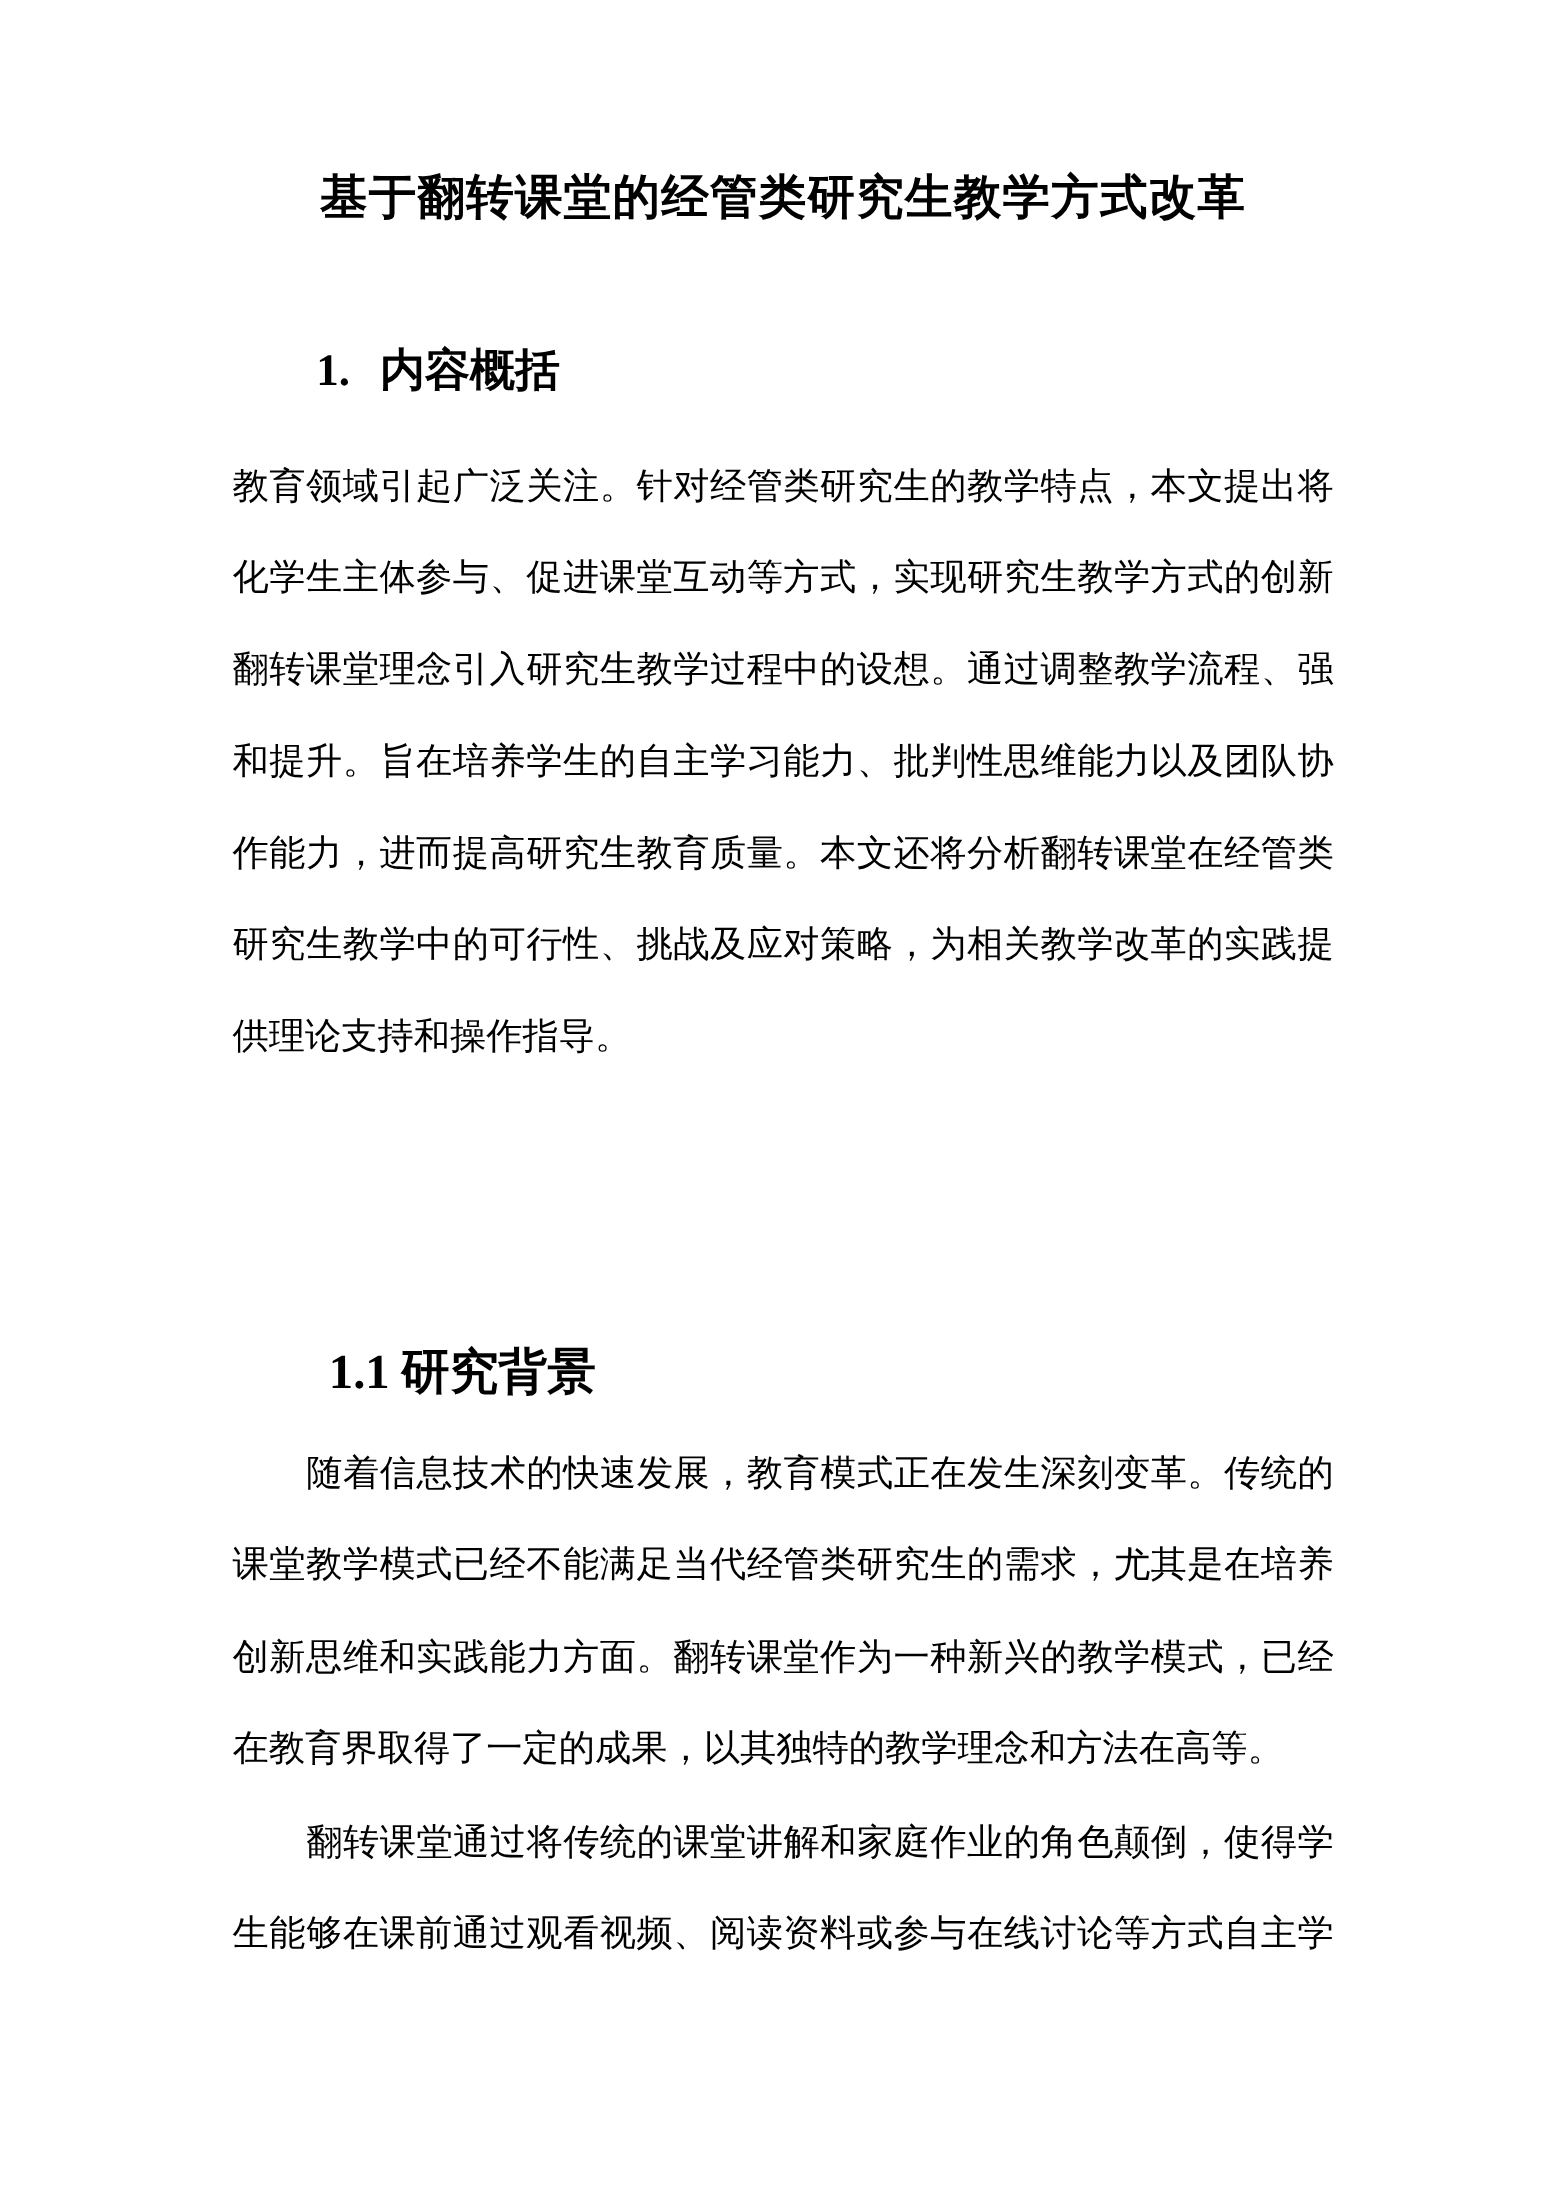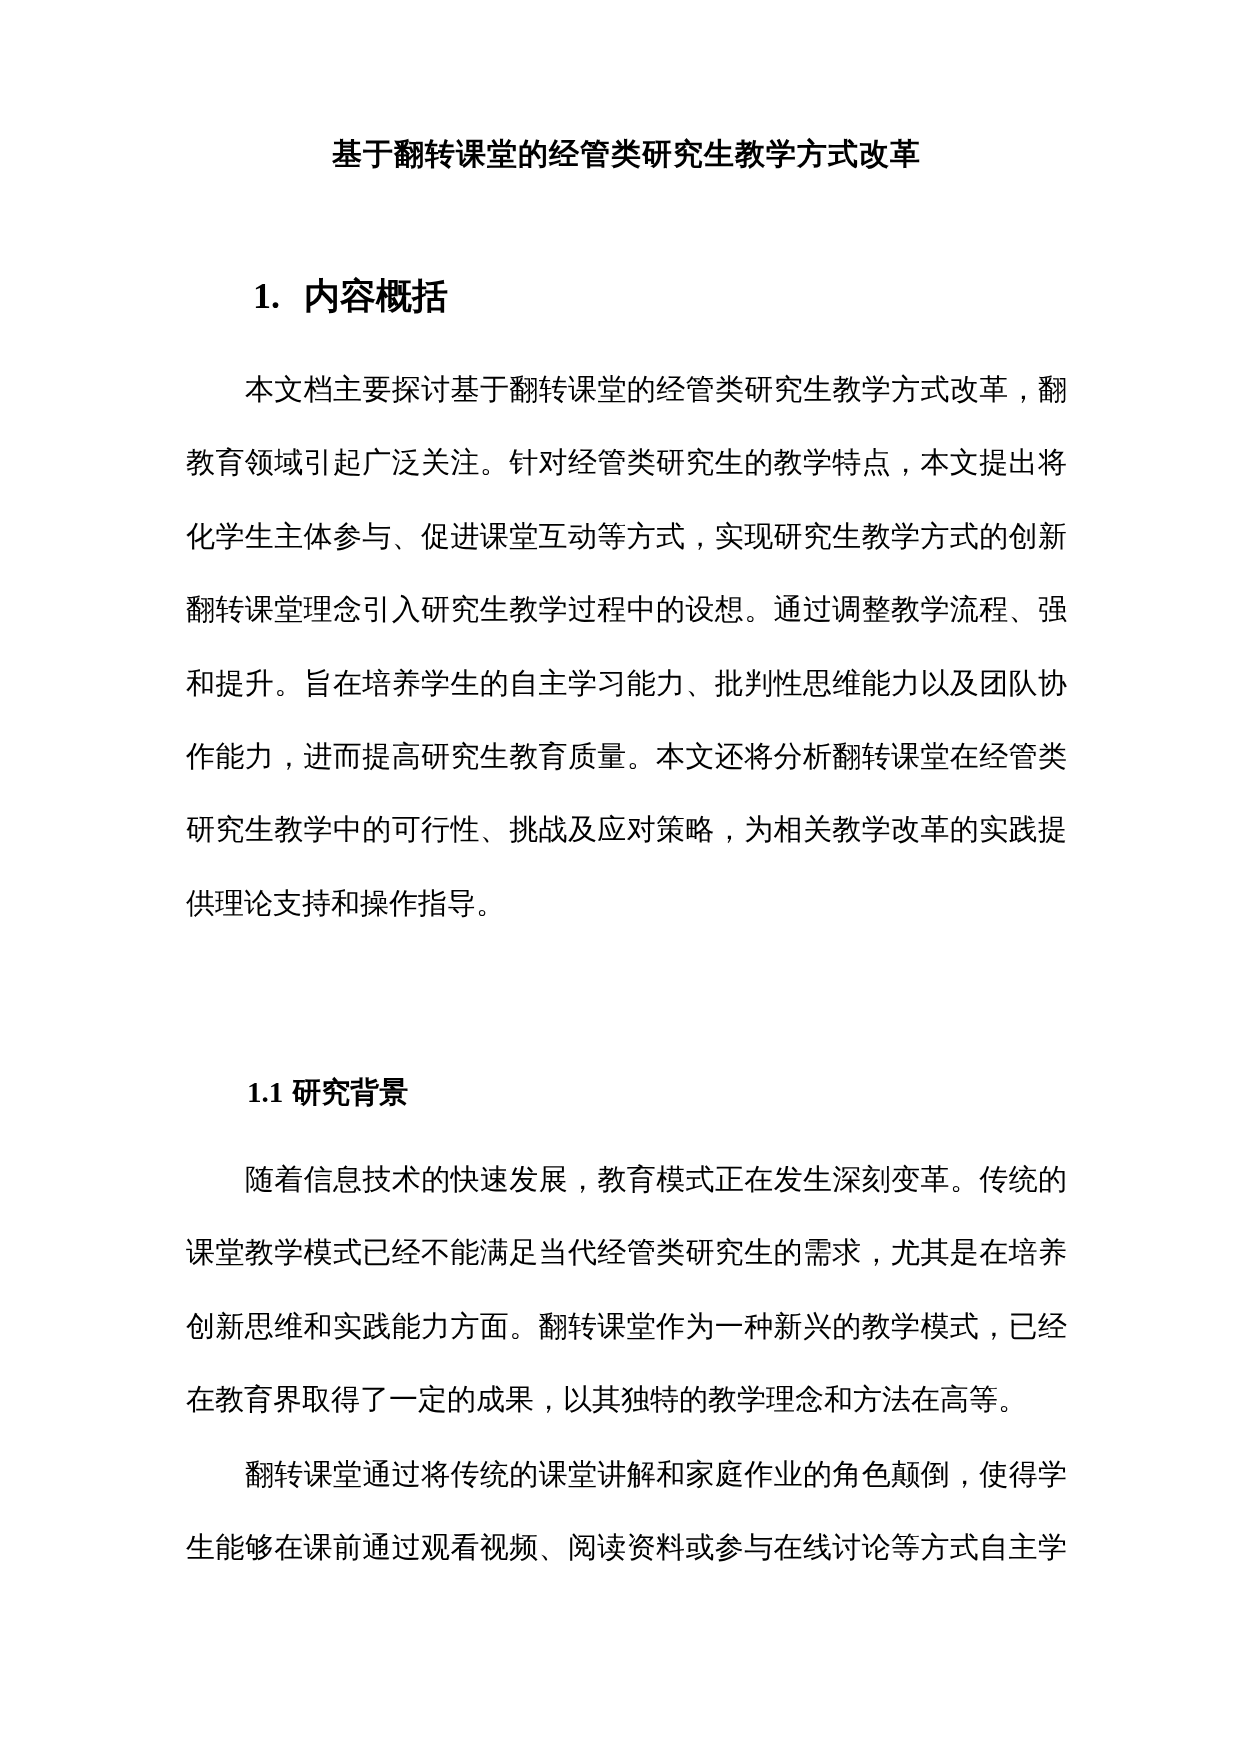--- a/index.html
+++ b/index.html
@@ -15,41 +15,41 @@
     color: #000000;
     font-family: "Liberation Serif", "DejaVu Serif", serif;
     overflow: hidden;
   }
   .doc-title {
     position: absolute;
     left: 186px;
     top: 134px;
     width: 881px;
     text-align: center;
-    font-size: 30px;
+    font-size: 38px;
     font-weight: bold;
     letter-spacing: 1px;
     line-height: 1.3;
     white-space: nowrap;
   }
   .heading {
     position: absolute;
     font-weight: bold;
     white-space: nowrap;
     line-height: 1.25;
   }
   .heading.h2 {
     left: 253px;
     top: 274px;
     font-size: 36px;
   }
   .heading.h3 {
-    left: 247px;
+    left: 263px;
     top: 1074px;
-    font-size: 29px;
+    font-size: 39px;
   }
   .heading .num.wide-gap { margin-right: 24px; }
   .heading .num.narrow-gap { margin-right: 9px; }
   .para {
     position: absolute;
     left: 186px;
     width: 881px;
     font-size: 29px;
     line-height: 73.4px;
     letter-spacing: 0;
@@ -77,21 +77,20 @@
 
 <div class="page">
 
   <div class="doc-title">基于翻转课堂的经管类研究生教学方式改革</div>
 
   <div class="heading h2">
     <span class="num wide-gap">1.</span><span>内容概括</span>
   </div>
 
   <div class="para p1">
-    <span class="line indent">本文档主要探讨基于翻转课堂的经管类研究生教学方式改革，翻</span>
     <span class="line">教育领域引起广泛关注。针对经管类研究生的教学特点，本文提出将</span>
     <span class="line">化学生主体参与、促进课堂互动等方式，实现研究生教学方式的创新</span>
     <span class="line">翻转课堂理念引入研究生教学过程中的设想。通过调整教学流程、强</span>
     <span class="line">和提升。旨在培养学生的自主学习能力、批判性思维能力以及团队协</span>
     <span class="line">作能力，进而提高研究生教育质量。本文还将分析翻转课堂在经管类</span>
     <span class="line">研究生教学中的可行性、挑战及应对策略，为相关教学改革的实践提</span>
     <span class="line last">供理论支持和操作指导。</span>
   </div>
 
   <div class="heading h3">

